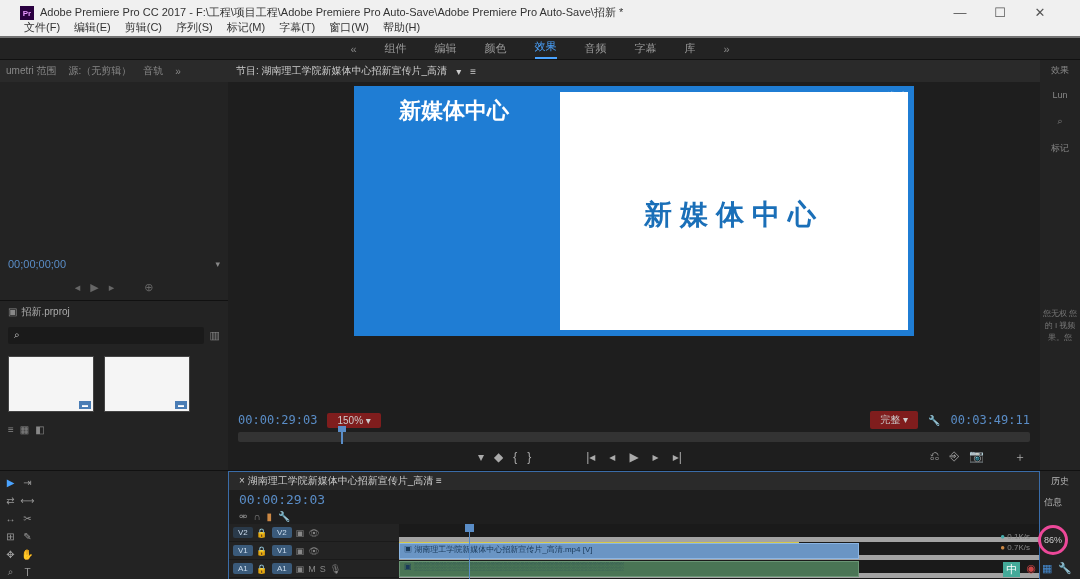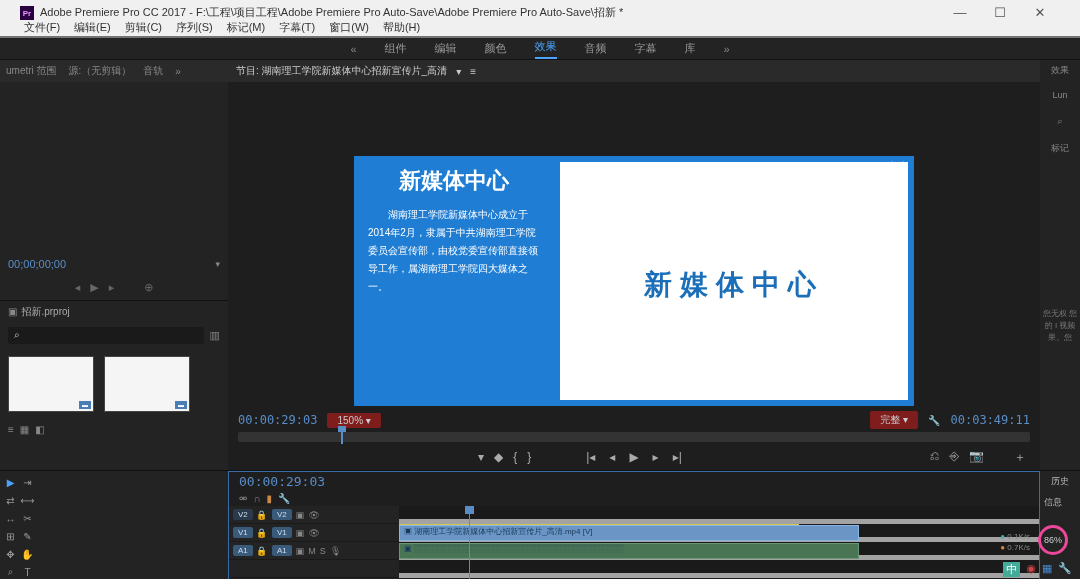--- a/index.html
+++ b/index.html
@@ -27,21 +27,21 @@
 .proj-row{padding:4px 8px;font-size:10px;color:#aaa;display:flex;align-items:center;gap:4px}
 .proj-row .folder{color:#888}
 .search{margin:4px 8px;display:flex;align-items:center;gap:6px}
 .search input{flex:1;background:#1a1a1a;border:none;padding:3px 18px 3px 6px;color:#ccc;font-size:10px;border-radius:2px}
 .thumbs{display:flex;gap:10px;padding:8px}
 .thumb{width:86px;height:56px;background:#f5f5f5;border:1px solid #444;position:relative;cursor:pointer}
 .thumb .badge{position:absolute;bottom:2px;right:2px;background:#4a7db5;color:#fff;font-size:6px;padding:1px 3px}
 .proj-foot{display:flex;gap:6px;padding:4px 8px;color:#888;font-size:10px}
 .center{flex:1;display:flex;flex-direction:column;background:#1e1e1e}
 .prog-tab{height:22px;background:#2a2a2a;display:flex;align-items:center;padding:0 8px;font-size:10px;color:#ccc;gap:9px}
-.monitor{flex:1;display:flex;align-items:flex-end;justify-content:center;background:#1e1e1e;padding:4px}
+.monitor{flex:1;display:flex;align-items:flex-start;justify-content:center;background:#1e1e1e;padding:4px}
 .video{width:560px;height:250px;background:#1f7dd4;display:flex;position:relative;color:#fff}
 .vleft{width:200px;padding:10px 14px}
 .vleft h1{font-size:22px;text-align:center;font-weight:bold}
 .vleft h2{font-size:14px;text-align:center;margin-top:8px}
 .vleft p{font-size:10px;line-height:18px;margin-top:10px;text-indent:2em}
 .vright{flex:1;background:#fff;margin:6px;position:relative;display:flex;flex-direction:column;align-items:center;justify-content:center}
 .logo-d{position:relative;width:240px;height:140px}
 .dia{position:absolute;transform:rotate(45deg)}
 .vright .cname{color:#1a6fb8;font-size:28px;font-weight:bold;letter-spacing:8px;margin-top:8px}
 .vright .hnmc{position:absolute;color:#1a6fb8;font-size:14px;font-weight:bold}
@@ -178,21 +178,20 @@
   <div class="center">
     <div class="prog-tab">
       <span>节目: 湖南理工学院新媒体中心招新宣传片_高清</span>
       <span>▾</span> ≡
     </div>
     <div class="monitor">
       <div class="video">
         <span class="watermark">优酷</span>
         <div class="vleft">
           <h1>新媒体中心</h1>
-          <p>湖南理工学院新媒体中心成立于2014年2月，隶属于中共湖南理工学院委员会宣传部，由校党委宣传部直接领导工作，属湖南理工学院四大媒体之一。</p>
         </div>
         <div class="vright">
           <div class="cname">新媒体中心</div>
         </div>
       </div>
     </div>
     <div class="mon-ctrl">
       <span class="tc">00:00:29:03</span>
       <span class="zoom"><span>150%</span> ▾</span>
       <span class="spacer"></span>
@@ -263,20 +262,21 @@
         </div>
       <div class="tool-row">
           <span class="tool">⌕</span>
           <span class="tool">T</span>
         </div>
     </div>
     <div class="tl-headers"></div>
   </div>
 
   <div class="tl-main">
+    <div class="tl-tab">× <span>湖南理工学院新媒体中心招新宣传片_高清</span> ≡</div>
     <div style="display:flex;align-items:center">
       <div style="width:170px">
         <div class="tl-tc">00:00:29:03</div>
         <div class="tl-opts">
           <span>⚮</span>
           <span>∩</span>
           <span style="color:#c84">▮</span>
           <span>🔧</span>
         </div>
       </div>

